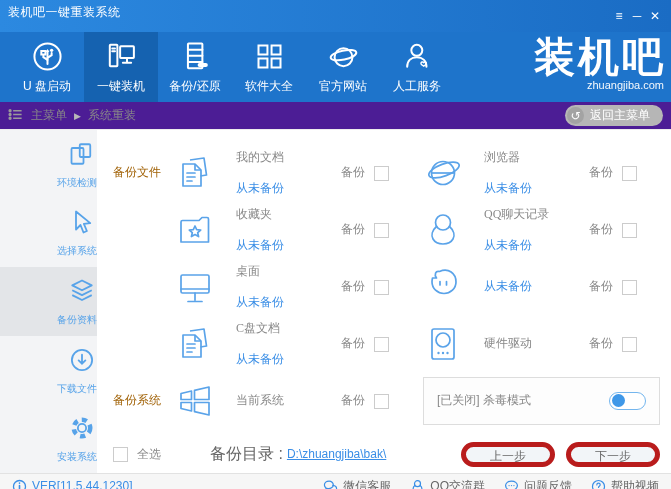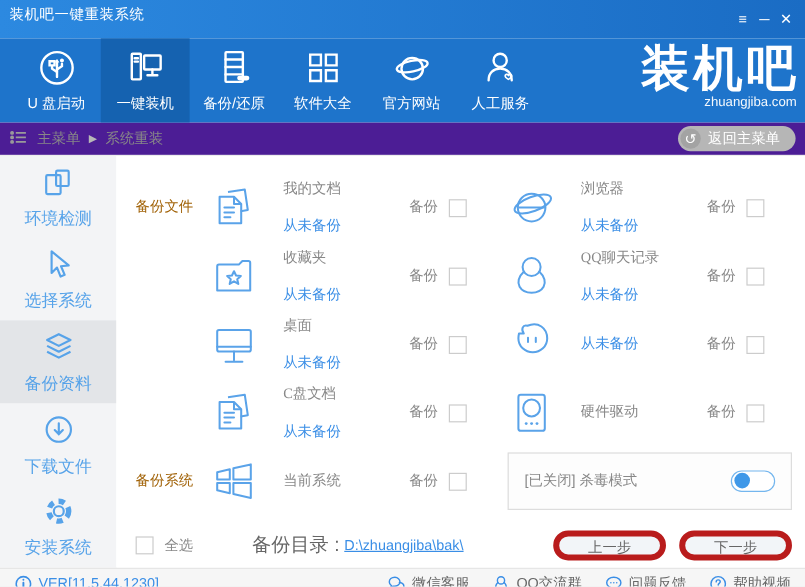--- a/index.html
+++ b/index.html
@@ -20,21 +20,21 @@
   .logo-domain{display:block;font-size:11px;margin-top:2px;padding-right:2px;opacity:.95;}
   
   .crumbbar{height:27px;background:#4c1d95;border-bottom:1px solid #ededed;display:flex;align-items:center;padding:0 8px;font-size:12px;color:#888;}
   .crumbbar .sep{font-size:9px;color:#b8b8b8;margin:0 7px;}
   .crumb-item{margin-left:6px;}
   .back-btn{margin-left:auto;height:21px;border-radius:11px;background:#b6b6b6;color:#fff;display:flex;align-items:center;padding:0 13px 0 2px;font-size:12px;cursor:default;}
   .back-btn .circ{width:17px;height:17px;border-radius:50%;background:#a3a3a3;color:#fff;display:flex;align-items:center;justify-content:center;font-size:12px;margin-right:6px;}
   
   .bodywrap{display:flex;height:343px;}
   .sidebar{width:97px;background:#f3f4f6;display:flex;flex-direction:column;}
-  .side-item{flex:1;display:flex;flex-direction:column;align-items:center;justify-content:center;gap:7px;color:#57a3e9;font-size:14px;cursor:default;}
+  .side-item{flex:1;display:flex;flex-direction:column;align-items:flex-end;justify-content:center;gap:7px;color:#57a3e9;font-size:10px;cursor:default;}
   .side-item.active{background:#e3e5e8;}
   .side-item svg{width:30px;height:30px;display:block;}
   .content{flex:1;background:#fff;display:flex;flex-direction:column;}
   .backup-grid{display:grid;grid-template-columns:78px 1fr 1fr;padding-top:14px;}
   .row-label{display:flex;align-items:center;padding-left:16px;color:#a16207;font-size:12px;}
   .item{display:flex;align-items:center;height:57px;padding-right:34px;}
   .item-icon{width:40px;height:40px;margin-right:21px;flex:none;}
   .item-icon svg{width:40px;height:40px;display:block;}
   .item-text{display:flex;flex-direction:column;gap:14px;font-family:Liberation Serif, serif;}
   .item-name{color:#888;font-size:12px;}

